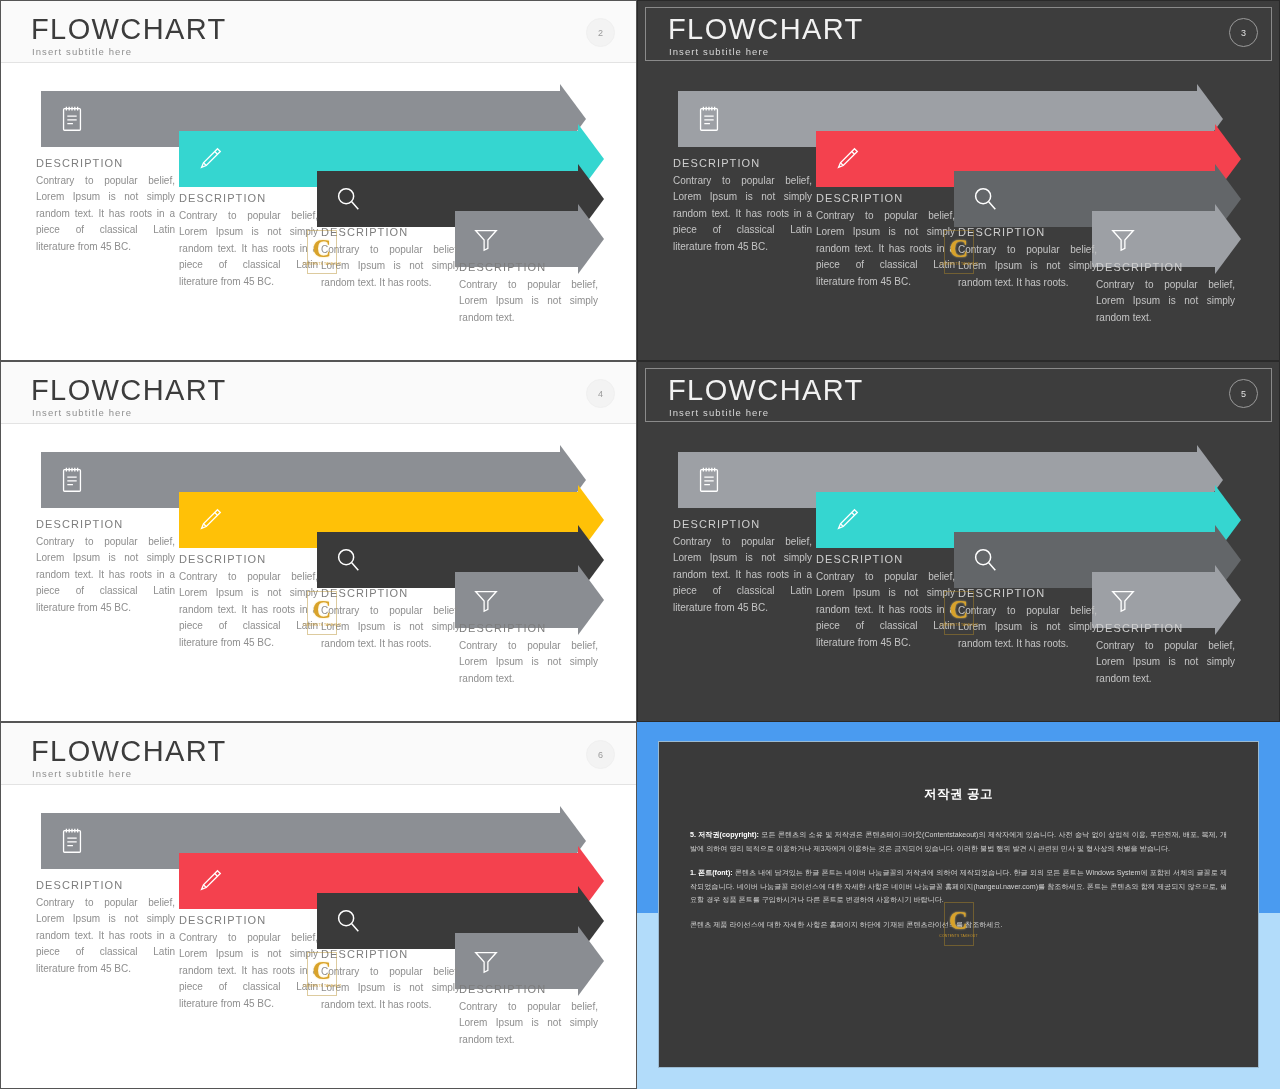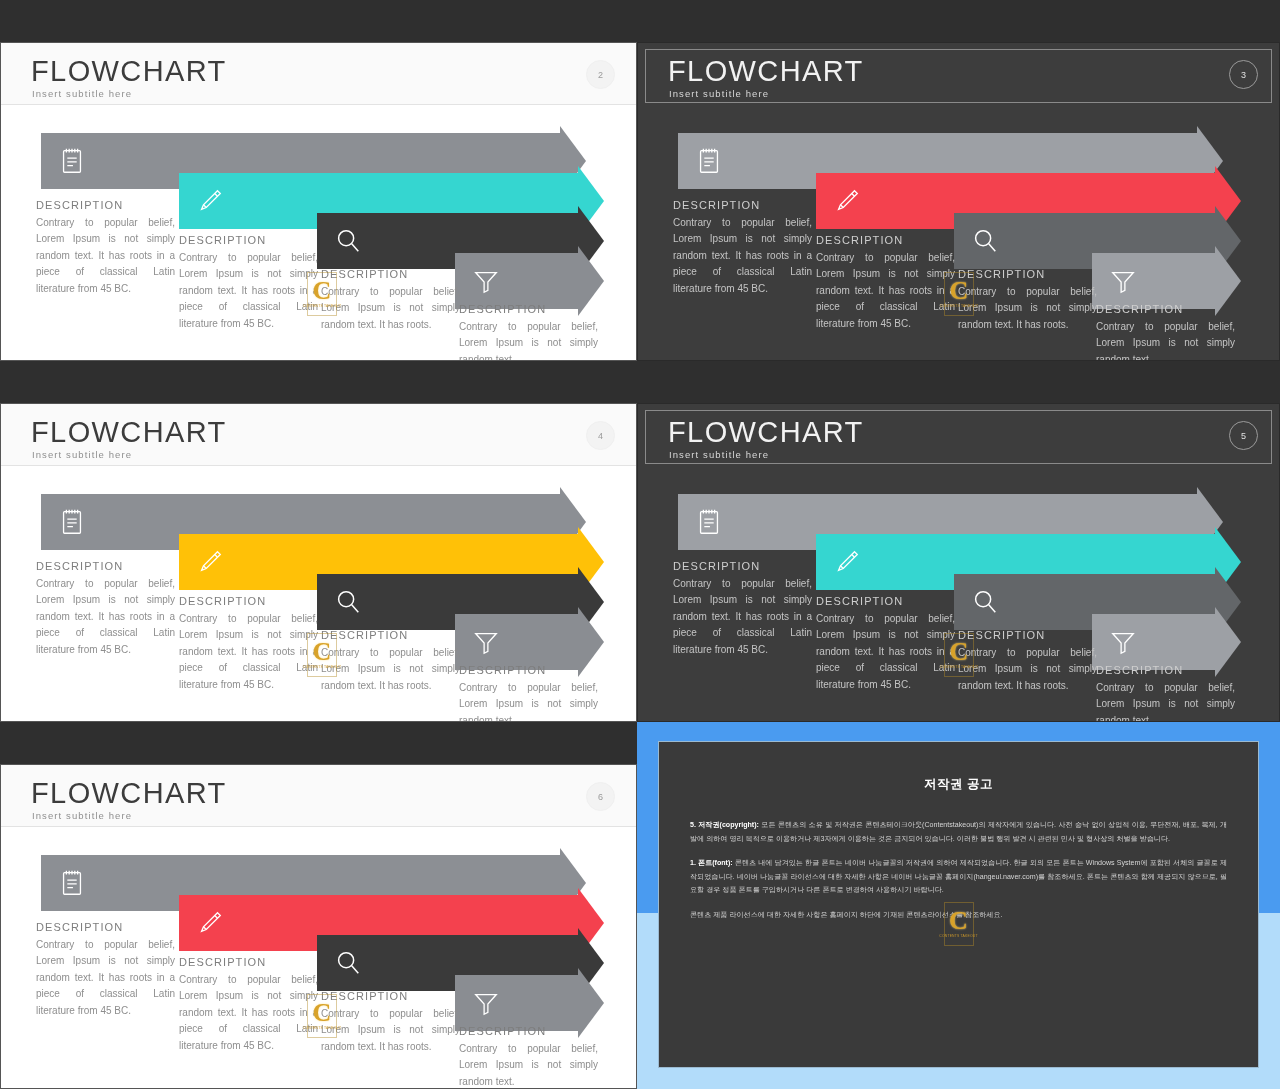--- a/index.html
+++ b/index.html
@@ -11,21 +11,21 @@
   }
   .grid {
     width: 1280px; height: 1089px;
     display: grid;
     grid-template-columns: 637px 643px;
     grid-template-rows: 361px 361px 367px;
     background: #2f2f2f;
   }
 
   
-  .slide { position: relative; overflow: hidden; margin-top: 42px; }
+  .slide { position: relative; overflow: hidden; }
   .slide.light { background: #ffffff; border: 1px solid #555; }
   .slide.dark  { background: #3d3d3d; border: 1px solid #2a2a2a; }
 
   
   .hdr { position: absolute; left: 0; top: 0; right: 0; height: 62px; }
   .light .hdr { background: #fafafa; border-bottom: 1px solid #e3e3e3; }
   .dark  .hdr { background: transparent; }
   .dark  .hdr-box {
     position: absolute; left: 7px; top: 6px; right: 7px; bottom: 2px;
     border: 1px solid #8a8a8a;
@@ -124,21 +124,21 @@
   .cslide .bluebot {
     position: absolute; left: 0; right: 0; bottom: 0; height: 48%;
     background: #b2dcfa;
   }
   .cslide .cbox {
     position: absolute; left: 21px; top: 19px; right: 21px; bottom: 21px;
     background: #3a3a3a; border: 1px solid #9bbad1;
   }
   .ctitle {
     text-align: center; color: #ffffff; font-weight: bold;
-    font-size: 12.5px; margin-top: 34px; letter-spacing: .5px;
+    font-size: 12.5px; margin-top: 44px; letter-spacing: .5px;
   }
   .cbody { margin: 26px 31px 0 31px; }
   .cbody p {
     color: #d6d6d6; font-size: 7.1px; line-height: 13.5px;
     margin-bottom: 11px; text-align: justify;
   }
   .cbody p b { color: #ffffff; }
   .cslide .watermark {
     left: 50%; top: 160px; margin-left: -15px;
   }

